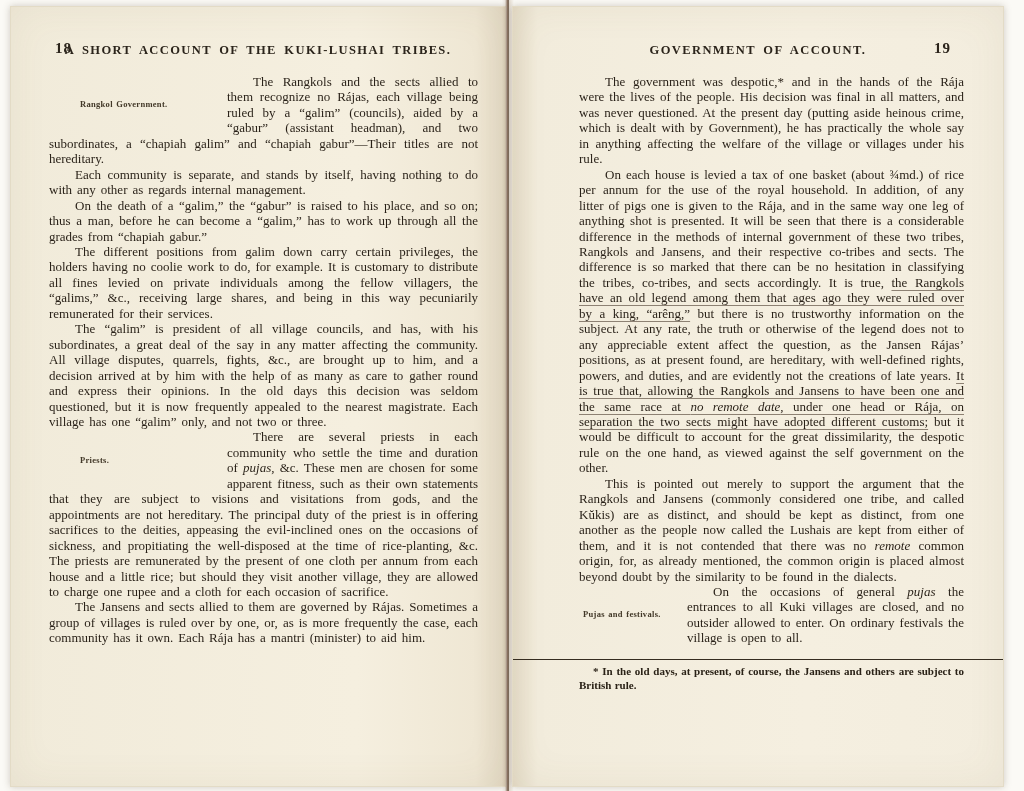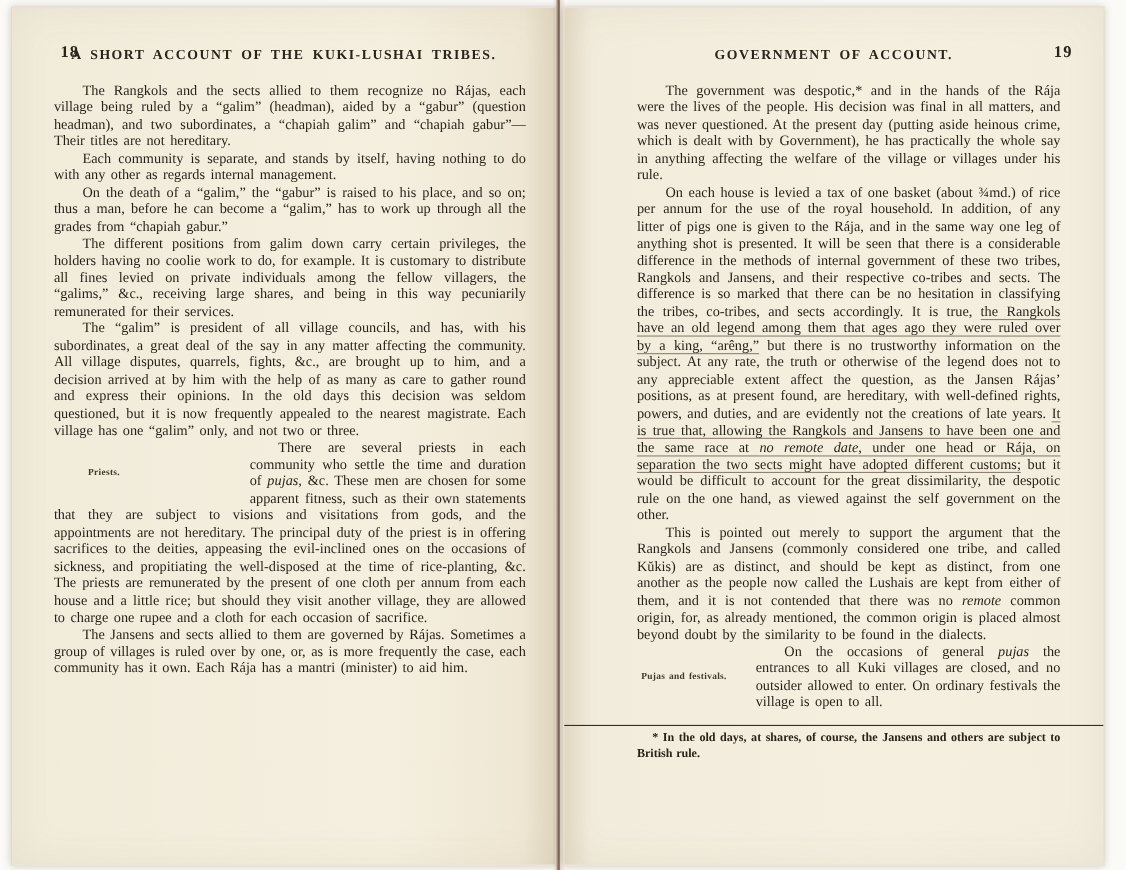--- a/index.html
+++ b/index.html
@@ -33,21 +33,21 @@
   .running-title {
     display:block; text-align:center;
     font-weight:700; font-size:12.5px; letter-spacing:1.4px;
     color:#2b241b; word-spacing:3px;
   }
   .pageno {
     position:absolute; top:33px;
     font-weight:700; font-size:15px; color:#2b241b; letter-spacing:1px;
   }
   .page.left  .pageno { left:44px; }
-  .page.right .pageno { right:28px; }
+  .page.right .pageno { right:52px; }
 
   .body { color:#271f16; }
   .page.left  .body { padding:4px 27px 0 38px; }
   .page.right .body { padding:4px 39px 0 66px; }
 
   p.para {
     margin:0; text-align:justify; text-indent:26px;
     font-size:13px; line-height:15.45px; word-spacing:.13em;
   }
   .gap-sm { margin-top:7px; }
@@ -88,21 +88,23 @@
 <body>
 
 <div class="spread">
 
   <section class="page left">
     <header class="page-head">
       <span class="pageno">18</span>
       <span class="running-title">A SHORT ACCOUNT OF THE KUKI-LUSHAI TRIBES.</span>
     </header>
     <div class="body">
-        <p class="para"><span>The Rangkols and the sects allied to them recognize no Rájas, each village being ruled by a “galim” (headman), aided by a “gabur” (question headman), and two subordinates, a “chapiah galim” and “chapiah gabur”—Their titles are not hereditary.</span></p>
+        <p class="para"><span class="sidenote-float">
+            <span class="sidenote">Rangkol Government.</span>
+          </span><span>The Rangkols and the sects allied to them recognize no Rájas, each village being ruled by a “galim” (councils), aided by a “gabur” (assistant headman), and two subordinates, a “chapiah galim” and “chapiah gabur”—Their titles are not hereditary.</span></p>
         <p class="para"><span>Each community is separate, and stands by itself, having nothing to do with any other as regards internal management.</span></p>
         <p class="para"><span>On the death of a “galim,” the “gabur” is raised to his place, and so on; thus a man, before he can become a “galim,” has to work up through all the grades from “chapiah gabur.”</span></p>
         <p class="para"><span>The different positions from galim down carry certain privileges, the holders having no coolie work to do, for example. It is customary to distribute all fines levied on private individuals among the fellow villagers, the “galims,” &amp;c., receiving large shares, and being in this way pecuniarily remunerated for their services.</span></p>
         <p class="para"><span>The “galim” is president of all village councils, and has, with his subordinates, a great deal of the say in any matter affecting the community.  All village disputes, quarrels, fights, &amp;c., are brought up to him, and a decision arrived at by him with the help of as many as care to gather round and express their opinions.  In the old days this decision was seldom questioned, but it is now frequently appealed to the nearest magistrate. Each village has one “galim” only, and not two or three.</span></p>
         <p class="para gap-sm"><span class="sidenote-float">
             <span class="sidenote">Priests.</span>
           </span><span>There are several priests in each community who settle the time and duration of </span><span class="it">pujas</span><span>, &amp;c.  These men are chosen for some apparent fitness, such as their own statements that they are subject to visions and visitations from gods, and the appointments are not hereditary. The principal duty of the priest is in offering sacrifices to the deities, appeasing the evil-inclined ones on the occasions of sickness, and propitiating the well-disposed at the time of rice-planting, &amp;c.  The priests are remunerated by the present of one cloth per annum from each house and a little rice; but should they visit another village, they are allowed to charge one rupee and a cloth for each occasion of sacrifice.</span></p>
         <p class="para gap-lg"><span>The Jansens and sects allied to them are governed by Rájas.  Sometimes a group of villages is ruled over by one, or, as is more frequently the case, each community has it own.  Each Rája has a mantri (minister) to aid him.</span></p>
       </div>
   </section>
@@ -116,17 +118,17 @@
     </header>
     <div class="body">
         <p class="para"><span>The government was despotic,* and in the hands of the Rája were the lives of the people.  His decision was final in all matters, and was never questioned.  At the present day (putting aside heinous crime, which is dealt with by Government), he has practically the whole say in anything affecting the welfare of the village or villages under his rule.</span></p>
         <p class="para"><span>On each house is levied a tax of one basket (about ¾md.) of rice per annum for the use of the royal household. In addition, of any litter of pigs one is given to the Rája, and in the same way one leg of anything shot is presented.  It will be seen that there is a considerable difference in the methods of internal government of these two tribes, Rangkols and Jansens, and their respective co-tribes and sects.  The difference is so marked that there can be no hesitation in classifying the tribes, co-tribes, and sects accordingly.  It is true, </span><span class="pencil-underline">the Rangkols have an old legend among them that ages ago they were ruled over by a king, “arêng,”</span><span> but there is no trustworthy information on the subject.  At any rate, the truth or otherwise of the legend does not to any appreciable extent affect the question, as the Jansen Rájas’ positions, as at present found, are hereditary, with well-defined rights, powers, and duties, and are evidently not the creations of late years. </span><span class="pencil-underline">It is true that, allowing the Rangkols and Jansens to have been one and the same race at </span><span class="it pencil-underline">no remote date</span><span class="pencil-underline">, under one head or Rája, on separation the two sects might have adopted different customs;</span><span> but it would be difficult to account for the great dissimilarity, the despotic rule on the one hand, as viewed against the self government on the other.</span></p>
         <p class="para gap-sm"><span>This is pointed out merely to support the argument that the Rangkols and Jansens (commonly considered one tribe, and called Kŭkis) are as distinct, and should be kept as distinct, from one another as the people now called the Lushais are kept from either of them, and it is not contended that there was no </span><span class="it">remote</span><span> common origin, for, as already mentioned, the common origin is placed almost beyond doubt by the similarity to be found in the dialects.</span></p>
         <p class="para gap-lg"><span class="sidenote-float">
             <span class="sidenote">Pujas and festivals.</span>
           </span><span>On the occasions of general </span><span class="it">pujas</span><span> the entrances to all Kuki villages are closed, and no outsider allowed to enter.  On ordinary festivals the village is open to all.</span></p>
       </div>
     <div class="body footnote-block">
-      <p class="footnote">* In the old days, at shares, of course, the Jansens and others are subject to British rule.</p>
+      <p class="footnote">* In the old days, at present, of course, the Jansens and others are subject to British rule.</p>
     </div>
   </section>
 
 </div>
 
 </body></html>

